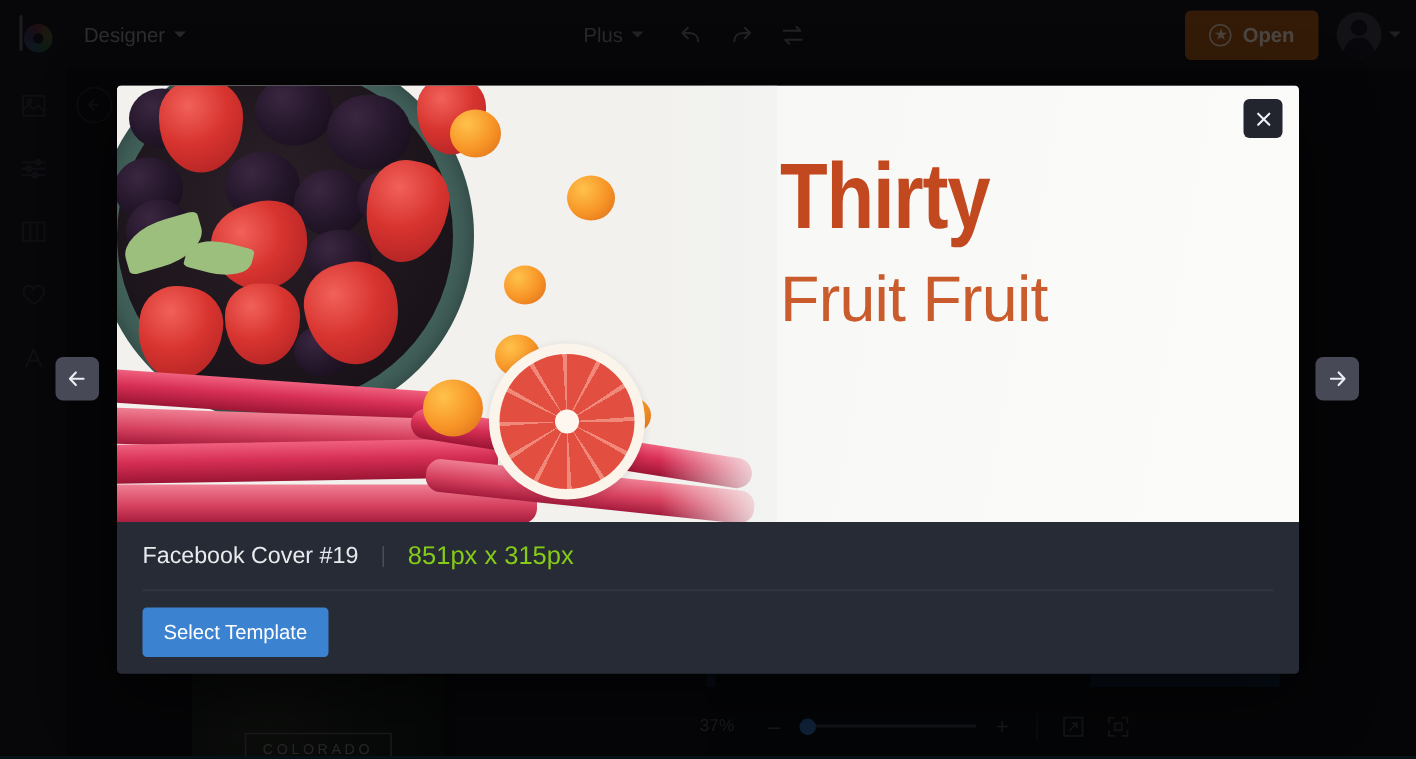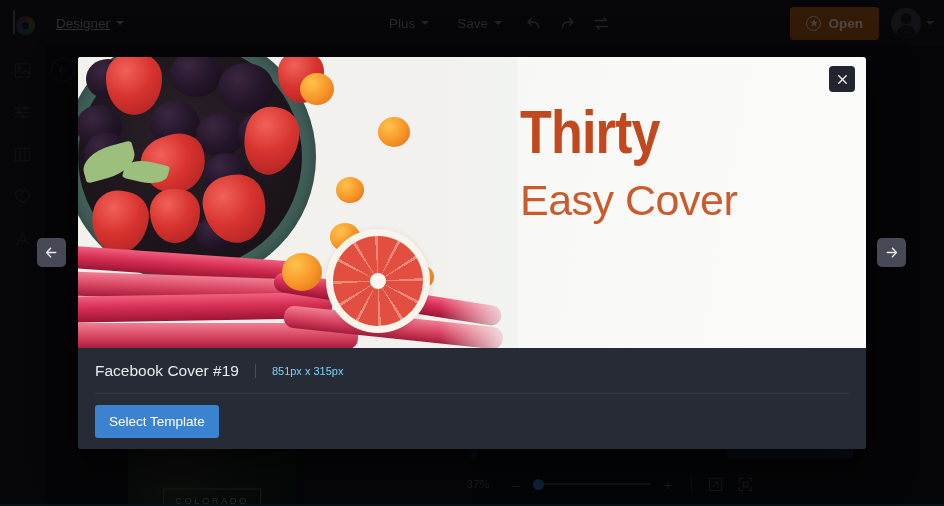--- a/index.html
+++ b/index.html
@@ -65,21 +65,20 @@
   }
 
   .app-menu {
     margin-left: 18px;
     font-size: 13.5px;
     color: #8e8e96;
     display: flex;
     align-items: center;
     gap: 6px;
     cursor: pointer;
-    text-decoration: underline;
   }
 
   .caret {
     width: 0; height: 0;
     border-left: 4px solid transparent;
     border-right: 4px solid transparent;
     border-top: 4.5px solid currentColor;
     opacity: .85;
   }
 
@@ -520,22 +519,22 @@
   }
   .m-title {
     font-size: 15.5px;
     color: #e9eaee;
   }
   .m-divider {
     width: 1px; height: 14px;
     background: #4a4e5b;
   }
   .m-dims {
-    font-size: 11px;
-    color: #7dd3fc;
+    font-size: 17px;
+    color: #84cc16;
   }
   .m-actions {
     display: flex;
     align-items: center;
     height: 54px;
   }
   .select-tpl {
     background: #3b82d0;
     color: #ffffff;
     font-size: 13.5px;
@@ -559,24 +558,20 @@
     </div>
 
     <div class="app-menu">
       <span>Designer</span>
       <span class="caret"></span>
     </div>
 
     <div class="center-tools">
       <div class="menu-btn">
         <span>Plus</span>
-        <span class="caret"></span>
-      </div>
-      <div class="menu-btn">
-        <span>Save</span>
         <span class="caret"></span>
       </div>
       <div class="icon-btn">
         <svg width="17" height="17" viewBox="0 0 17 17" fill="none" stroke="currentColor" stroke-width="1.4" stroke-linecap="round" stroke-linejoin="round">
           <path d="M13.5 12.5c0-3.3-2.4-5.5-6-5.5H3.5"></path>
             <path d="M6.5 3.5 3 7l3.5 3.5"></path>
         </svg>
       </div>
       <div class="icon-btn">
         <svg width="17" height="17" viewBox="0 0 17 17" fill="none" stroke="currentColor" stroke-width="1.4" stroke-linecap="round" stroke-linejoin="round">
@@ -751,21 +746,21 @@
         <div class="bloodorange">
           <div class="flesh"></div>
           <div class="core"></div>
         </div>
 
         <div class="photo-fade"></div>
       </div>
 
       <div class="art-text">
         <div class="art-thirty">Thirty</div>
-        <div class="art-sub">Easy Cover</div>
+        <div class="art-sub">Fruit Fruit</div>
       </div>
     </div>
 
     <div class="m-footer">
       <div class="m-title-row">
         <div class="m-title">Facebook Cover #19</div>
         <div class="m-divider"></div>
         <div class="m-dims">851px x 315px</div>
       </div>
       <div class="m-actions">

